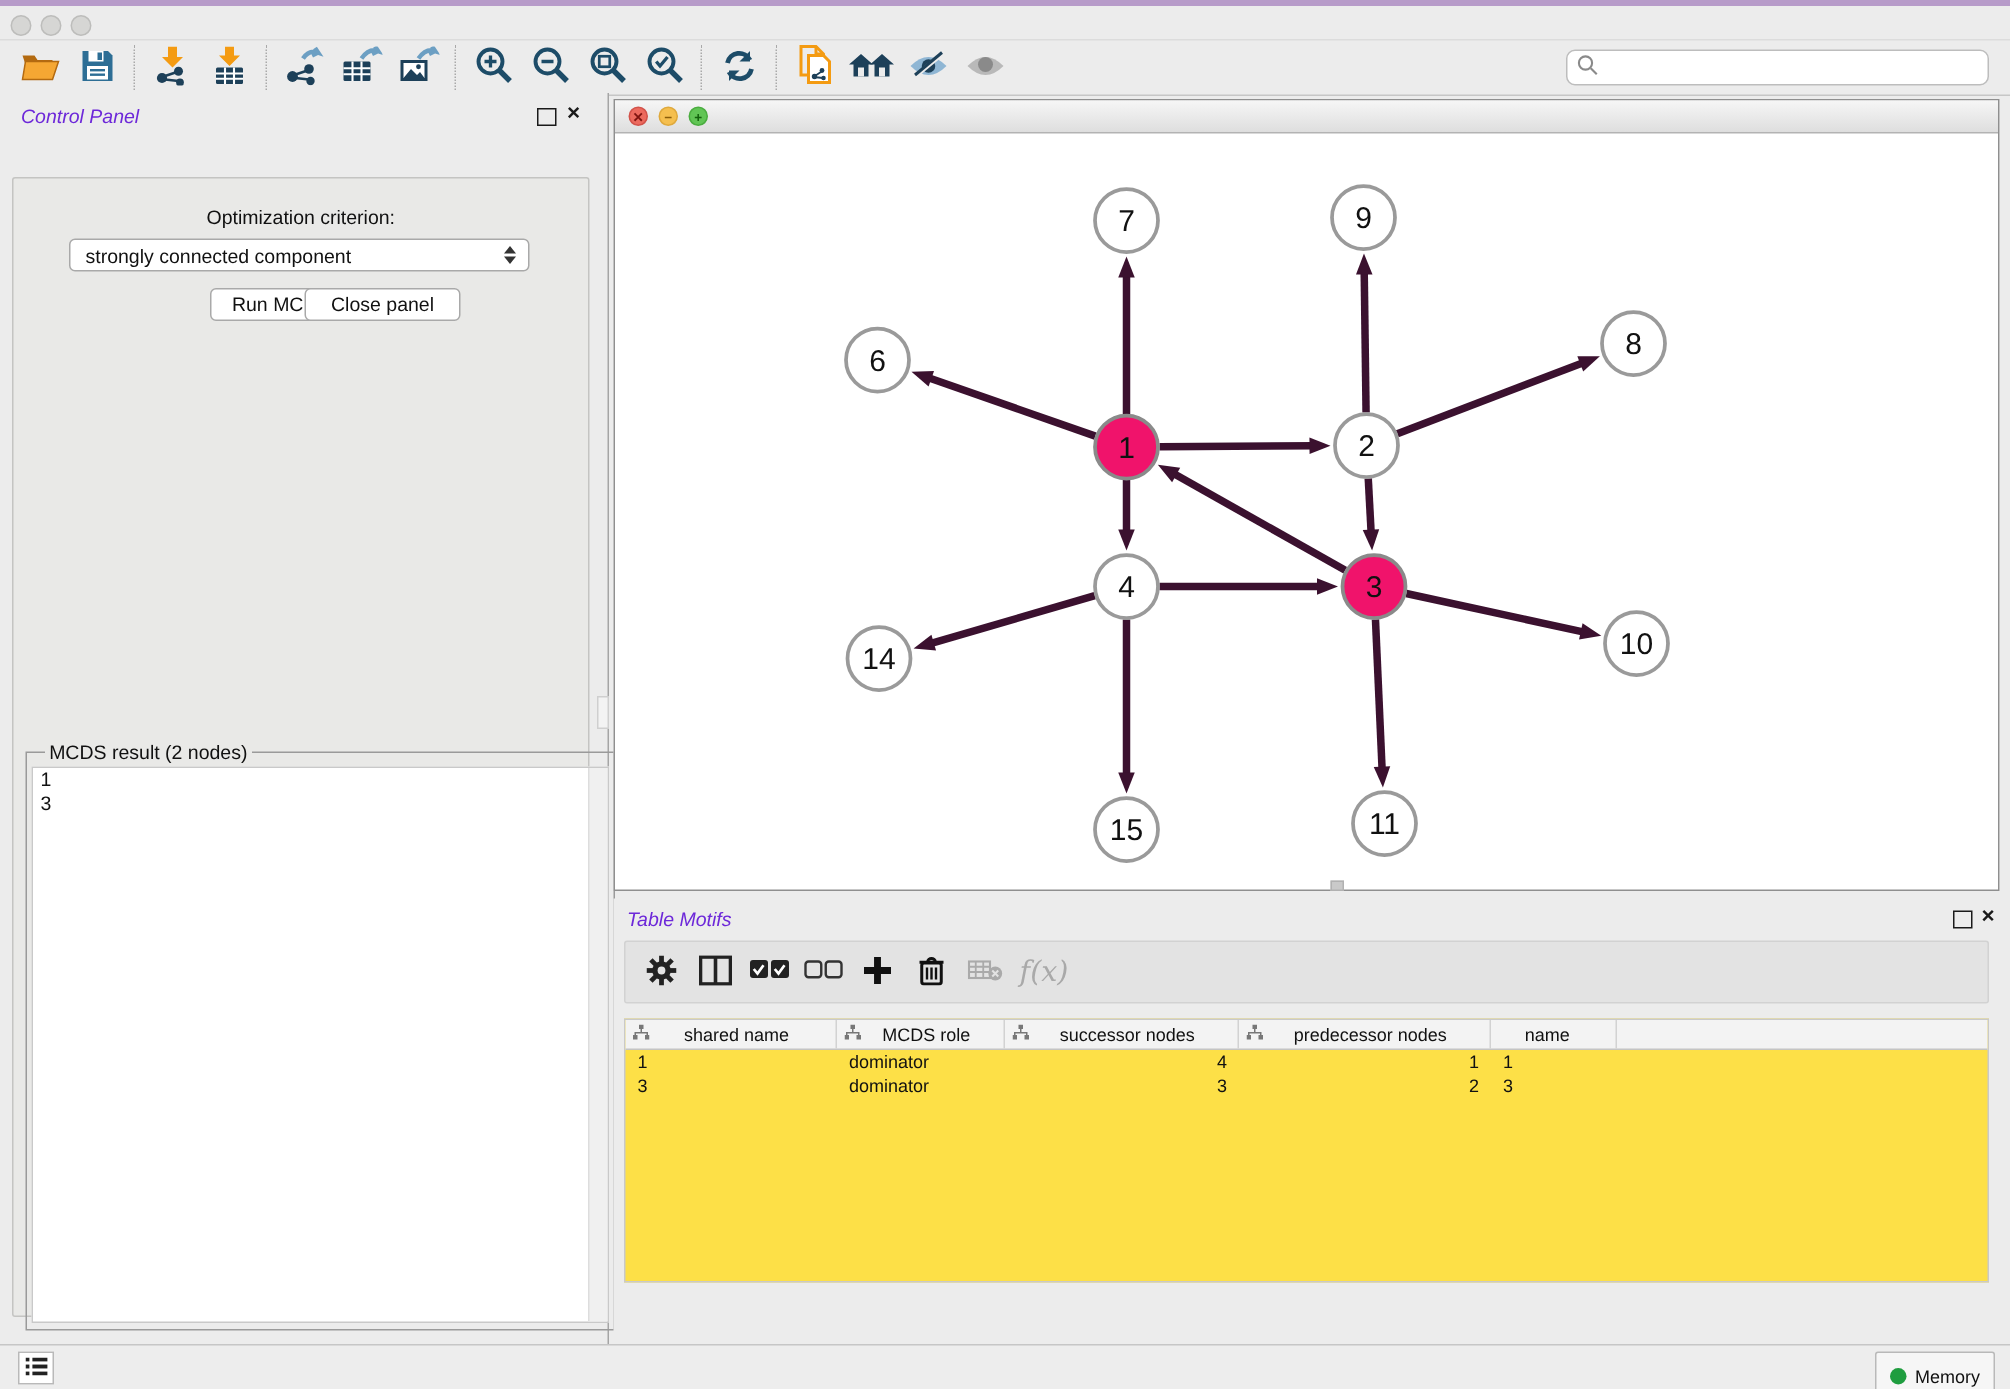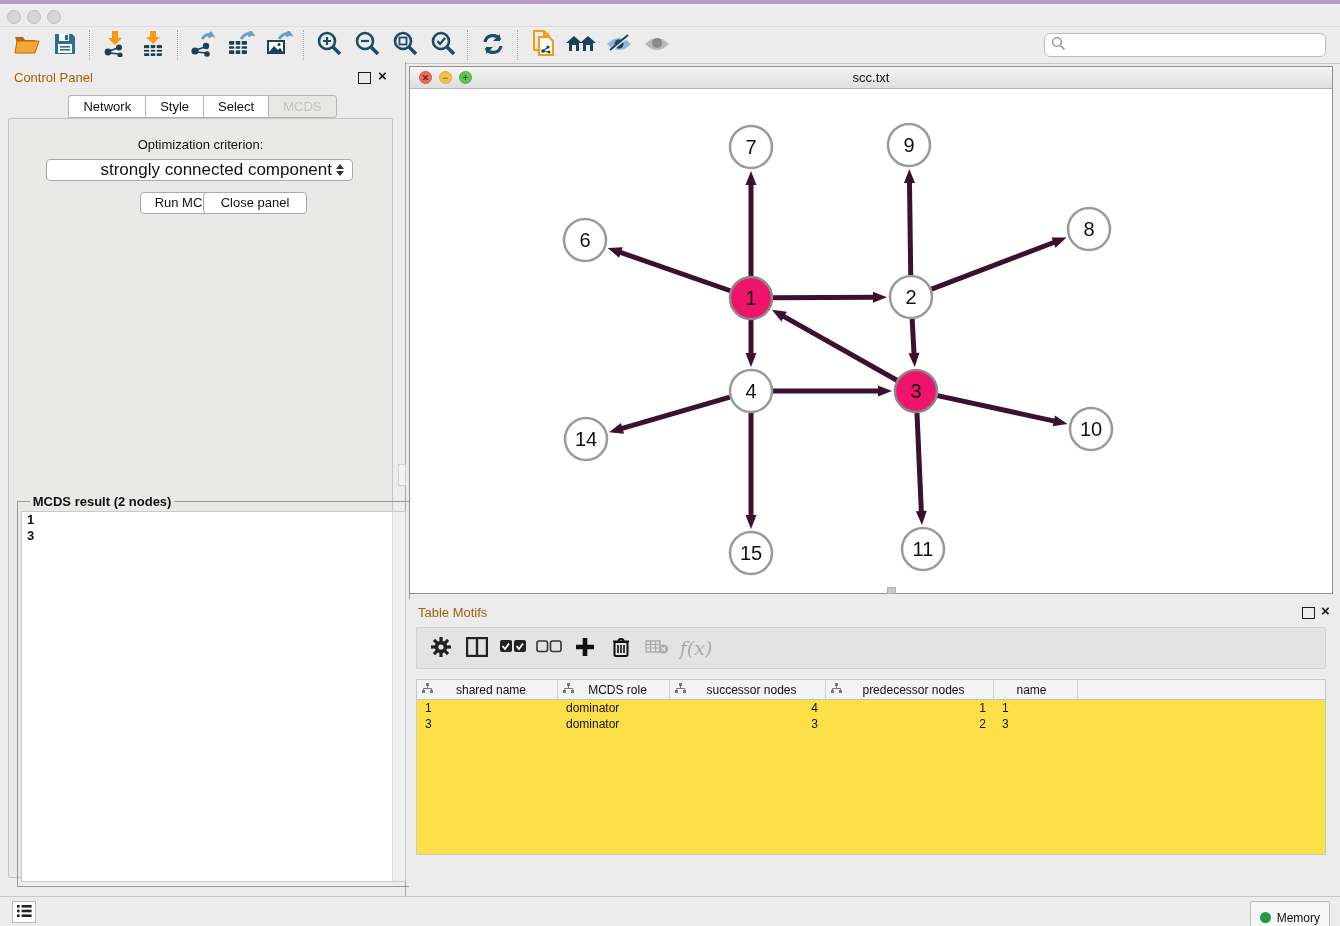--- a/index.html
+++ b/index.html
@@ -20,42 +20,42 @@
   .tb-sep{width:1px;height:30px;border-left:1px dotted #a9a9a9;margin:0 5px;}
   .tb-spacer{flex:1;}
   .searchbox{width:282px;height:24px;background:#fff;border:1px solid #bdbdbd;border-radius:6px;
              margin-right:14px;display:flex;align-items:center;padding-left:6px;box-sizing:border-box;}
   .searchbox input{border:none;outline:none;flex:1;font-size:13px;background:transparent;font-family:"Liberation Sans",sans-serif;}
 
   
   .left-panel{position:absolute;left:0;top:58px;width:406px;height:834px;background:#ececec;
               border-right:1px solid #a5a5a5;box-sizing:border-box;}
   .panel-head{position:absolute;left:0;top:0;width:100%;height:30px;}
-  .panel-title{position:absolute;left:14px;top:8px;font-size:13px;color:#a16207;}
+  .panel-title{position:absolute;left:14px;top:8px;font-size:13px;color:#6d28d9;font-style:italic;}
   .float-ico{position:absolute;width:11px;height:10px;border:1.5px solid #1a1a1a;top:10px;}
   .close-ico{position:absolute;top:5px;font-size:15px;font-weight:bold;color:#1a1a1a;}
   .cp-tabs{position:absolute;left:0;top:33px;width:100%;display:flex;justify-content:center;}
   .cp-tab{height:21px;line-height:21px;padding:0 14px;background:#fff;border:1px solid #b5b5b3;
           border-right:none;font-size:13px;}
   .cp-tab:first-child{border-radius:3px 0 0 0;}
   .cp-tab:last-child{border-right:1px solid #b5b5b3;border-radius:0 3px 3px 0;}
   .cp-tab.active{background:#e7e7e5;color:#c3c3c1;}
   .cp-content{position:absolute;left:8px;top:56px;width:385px;height:760px;background:#e9e9e7;
               border:1px solid #c4c4c2;border-radius:2px;box-sizing:border-box;}
   .opt-label{position:absolute;left:0;width:100%;top:18px;text-align:center;font-size:13px;}
   .dropdown{position:absolute;left:37px;top:40px;width:307px;height:22px;background:#fff;
             border:1px solid #a9a9a9;border-radius:4px;display:flex;align-items:center;box-sizing:border-box;}
-  .dropdown .dd-label{flex:1;padding-left:10px;font-size:17px;text-align:right;}
+  .dropdown .dd-label{flex:1;padding-left:10px;font-size:13px;}
   .dd-arrows{width:16px;display:flex;flex-direction:column;align-items:center;margin-right:4px;}
   .dd-arrows i{display:block;width:0;height:0;border-left:4px solid transparent;border-right:4px solid transparent;}
   .dd-up{border-bottom:5px solid #333;margin-bottom:2px;}
   .dd-down{border-top:5px solid #333;}
   .btn{position:absolute;top:73px;height:22px;background:#fff;border:1px solid #a9a9a9;border-radius:4px;
        font-size:13px;text-align:center;line-height:20px;box-sizing:border-box;}
-  .fieldset{position:absolute;left:6px;top:375px;width:371px;height:378px;border:1px solid #9a9a9a;font-weight:bold;}
+  .fieldset{position:absolute;left:6px;top:375px;width:371px;height:378px;border:1px solid #9a9a9a;}
   .fieldset legend{font-size:13px;margin-left:2px;padding:0 3px;}
   .result-area{position:absolute;left:3px;top:2px;right:3px;bottom:4px;background:#fff;border:1px solid #c9c9c9;overflow:hidden;}
   .result-scroll{position:absolute;right:0;top:0;width:12px;height:100%;background:#f0f0f0;border-left:1px solid #ddd;}
   .result-line{font-size:13px;line-height:16px;padding-left:5px;}
 
   
   .splitter-handle{position:absolute;left:398px;top:460px;width:8px;height:22px;background:#f3f3f3;
                    border:1px solid #cfcfcf;box-sizing:border-box;}
 
   
@@ -259,26 +259,20 @@
       <input placeholder="" style="">
     </div>
   </div>
 
   <div class="left-panel">
     <div class="panel-head">
       <span class="panel-title">Control Panel</span>
       <span class="float-ico" style="left:358px"></span>
       <span class="close-ico" style="left:378px">×</span>
     </div>
-    <div class="cp-tabs" id="cp-tabs">
-        <span class="cp-tab">Network</span>
-        <span class="cp-tab">Style</span>
-        <span class="cp-tab">Select</span>
-        <span class="cp-tab active">MCDS</span>
-      </div>
     <div class="cp-content">
       <div class="opt-label">Optimization criterion:</div>
       <div class="dropdown">
         <span class="dd-label">strongly connected component</span>
         <span class="dd-arrows">
             <i class="dd-up"></i>
             <i class="dd-down"></i>
           </span>
       </div>
       <div class="btn" style="left:86px;width:95px;margin-left:45px;">Run MCDS</div>
@@ -295,21 +289,20 @@
       </fieldset>
     </div>
   </div>
   <div class="splitter-handle"></div>
 
   <div class="net-window">
     <div class="net-titlebar">
       <span class="tl tl-red">✕</span>
       <span class="tl tl-yellow">−</span>
       <span class="tl tl-green">+</span>
-      <span class="net-title">scc.txt</span>
     </div>
     <svg id="graph-svg" width="922" height="503" viewBox="0 0 922 503">
         <line x1="341" y1="187" x2="341" y2="93" stroke="#3b112f" stroke-width="5"></line>
         <polygon points="341,82 346.5,96 335.5,96" fill="#3b112f"></polygon>
         <line x1="320.23121807335133" y1="201.7434376400866" x2="208.04124397421376" y2="162.54453102713492" stroke="#3b112f" stroke-width="5"></line>
         <polygon points="197.65685301088945,158.91624984717822 212.6874911905533,158.34186677637004 209.05921001059662,168.72625773969438" fill="#3b112f"></polygon>
         <line x1="362.9995703250881" y1="208.8625026854682" x2="466.00068357372345" y2="208.2187457276642" stroke="#3b112f" stroke-width="5"></line>
         <polygon points="477.0004687362675,208.1499970703983 463.03511649438985,213.73738794273604 462.9663678371239,202.73760278019196" fill="#3b112f"></polygon>
         <line x1="341" y1="231" x2="341" y2="267" stroke="#3b112f" stroke-width="5"></line>
         <polygon points="341,278 335.5,264 346.5,264" fill="#3b112f"></polygon>

